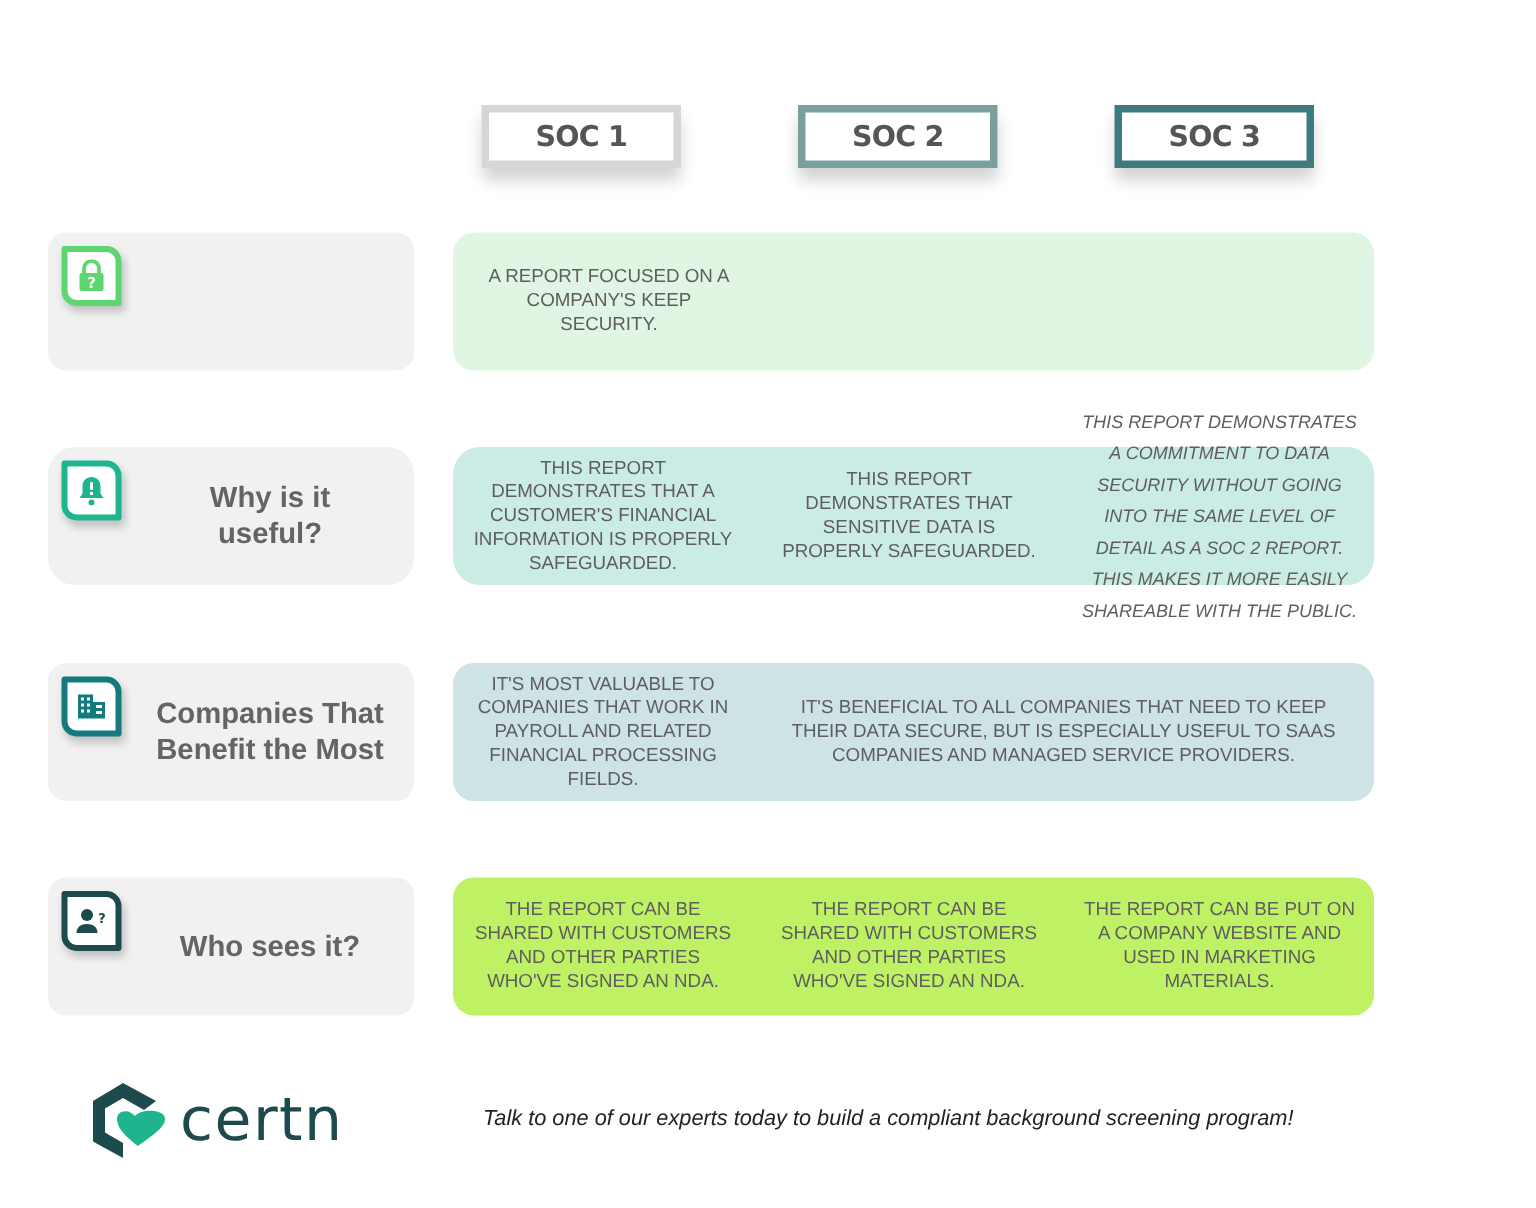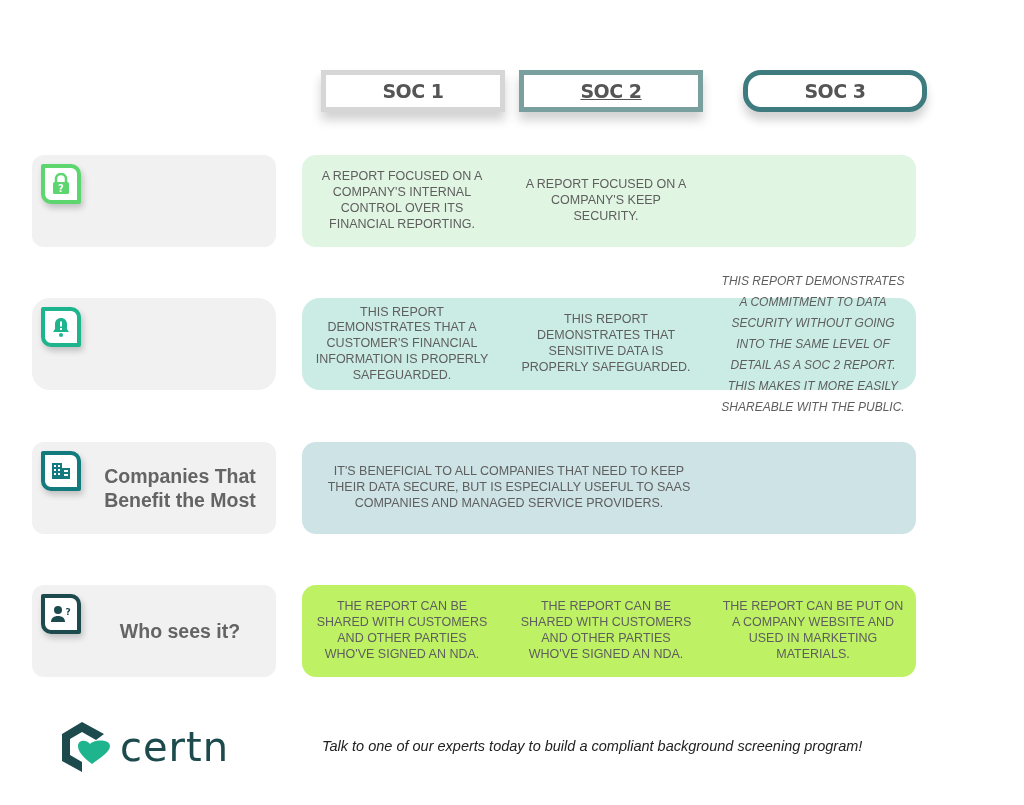--- a/index.html
+++ b/index.html
@@ -1,29 +1,29 @@
 <!DOCTYPE html>
 <html><head>
   <meta charset="utf-8">
   <style>
     * { box-sizing: border-box; margin: 0; padding: 0; }
     html, body { width: 1024px; height: 805px; background: #ffffff; overflow: hidden; }
     body { position: relative; font-family: "Liberation Sans", "DejaVu Sans", sans-serif; color: #5f5f5f; }
 
     .soc-header {
-      position: absolute; top: 70px; width: 184px; height: 42px;
+      position: absolute; top: 70px; width: 133px; height: 42px;
       background: #ffffff; border: 5px solid #22c55e;
       display: flex; align-items: center; justify-content: center;
       font-family: "DejaVu Sans", sans-serif; font-weight: bold; font-size: 19px; color: #555;
       letter-spacing: -0.5px;
       box-shadow: 0 8px 10px rgba(0,0,0,0.18);
     }
     .soc1 { left: 321px; border-color: #d6d6d6; }
-    .soc2 { left: 519px; border-color: #7a9f9f; text-decoration: underline; }
-    .soc3 { left: 743px; border-color: #3d7b7f; border-radius: 18px; }
+    .soc2 { left: 532px; border-color: #7a9f9f; }
+    .soc3 { left: 743px; border-color: #3d7b7f; }
 
     .row-label {
       position: absolute; left: 32px; width: 244px; height: 92px;
       background: #f1f1f1; border-radius: 12px;
     }
     .row-label .icon-box {
       position: absolute; left: 9px; top: 9px; width: 40px; height: 40px;
       background: #fff; border: 4px solid; border-radius: 2px 10px 2px 10px;
       display: flex; align-items: center; justify-content: center;
       box-shadow: 2px 4px 6px rgba(0,0,0,0.2);
@@ -65,33 +65,33 @@
 <div class="row-label r1">
   <div class="icon-box" style="border-color:#5dd66f">
     <svg width="20" height="22" viewBox="0 0 20 22">
       <path d="M5 9V6a5 5 0 0 1 10 0v3" fill="none" stroke="#5dd66f" stroke-width="2.5"></path>
       <rect x="2" y="9" width="16" height="12" rx="1.5" fill="#5dd66f"></rect>
       <text x="10" y="19" text-anchor="middle" font-size="10" font-weight="bold" fill="#fff" font-family="DejaVu Sans, sans-serif">?</text>
     </svg>
   </div>
 </div>
 <div class="row-content r1" style="background:#e1f5e3">
-  <div class="cell c1">A REPORT FOCUSED ON A COMPANY'S INTERNAL CONTROL OVER ITS FINANCIAL REPORTING.</div>
   <div class="cell c2">A REPORT FOCUSED ON A COMPANY'S KEEP SECURITY.</div>
 </div>
 
 <div class="row-label r2">
   <div class="icon-box" style="border-color:#1eb58e">
     <svg width="18" height="20" viewBox="0 0 18 20">
       <path d="M9 1c-3.5 0-6 2.6-6 6v5l-2 3h16l-2-3V7c0-3.4-2.5-6-6-6z" fill="#1eb58e"></path>
       <circle cx="9" cy="18" r="2" fill="#1eb58e"></circle>
       <rect x="8" y="4.5" width="2" height="5" fill="#fff"></rect>
       <rect x="8" y="11" width="2" height="2" fill="#fff"></rect>
     </svg>
   </div>
+  <div class="label-text" style="padding:0 30px;">Why is it useful?</div>
 </div>
 <div class="row-content r2" style="background:#cbece4">
   <div class="cell c1">THIS REPORT DEMONSTRATES THAT A CUSTOMER'S FINANCIAL INFORMATION IS PROPERLY SAFEGUARDED.</div>
   <div class="cell c2">THIS REPORT DEMONSTRATES THAT SENSITIVE DATA IS PROPERLY SAFEGUARDED.</div>
   <div class="cell c3 small">THIS REPORT DEMONSTRATES A COMMITMENT TO DATA SECURITY WITHOUT GOING INTO THE SAME LEVEL OF DETAIL AS A SOC 2 REPORT. THIS MAKES IT MORE EASILY SHAREABLE WITH THE PUBLIC.</div>
 </div>
 
 <div class="row-label r3">
   <div class="icon-box" style="border-color:#137a7e">
     <svg width="20" height="18" viewBox="0 0 20 18">
@@ -105,20 +105,21 @@
         <rect x="3" y="11" width="2" height="2"></rect>
           <rect x="7" y="11" width="2" height="2"></rect>
         <rect x="13" y="8" width="4" height="2"></rect>
           <rect x="13" y="12" width="4" height="2"></rect>
       </g>
     </svg>
   </div>
   <div class="label-text">Companies That Benefit the Most</div>
 </div>
 <div class="row-content r3" style="background:#cde3e6">
+  <div class="cell c1">IT'S MOST VALUABLE TO COMPANIES THAT WORK IN PAYROLL AND RELATED FINANCIAL PROCESSING FIELDS.</div>
   <div class="cell span">IT'S BENEFICIAL TO ALL COMPANIES THAT NEED TO KEEP THEIR DATA SECURE, BUT IS ESPECIALLY USEFUL TO SAAS COMPANIES AND MANAGED SERVICE PROVIDERS.</div>
 </div>
 
 <div class="row-label r4">
   <div class="icon-box" style="border-color:#1c4a4d">
     <svg width="22" height="18" viewBox="0 0 22 18">
       <circle cx="8" cy="5" r="4" fill="#1c4a4d"></circle>
       <path d="M1 17c0-4 3-6 7-6s7 2 7 6z" fill="#1c4a4d"></path>
       <text x="18" y="10" text-anchor="middle" font-size="9" font-weight="bold" fill="#1c4a4d" font-family="DejaVu Sans, sans-serif">?</text>
     </svg>

